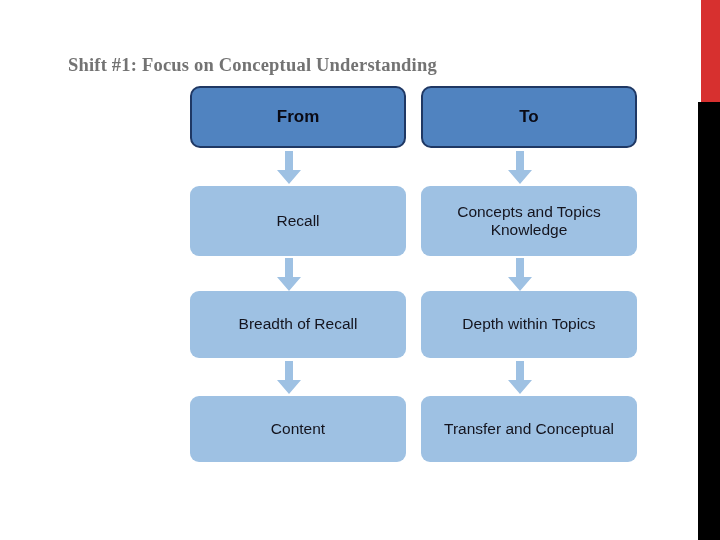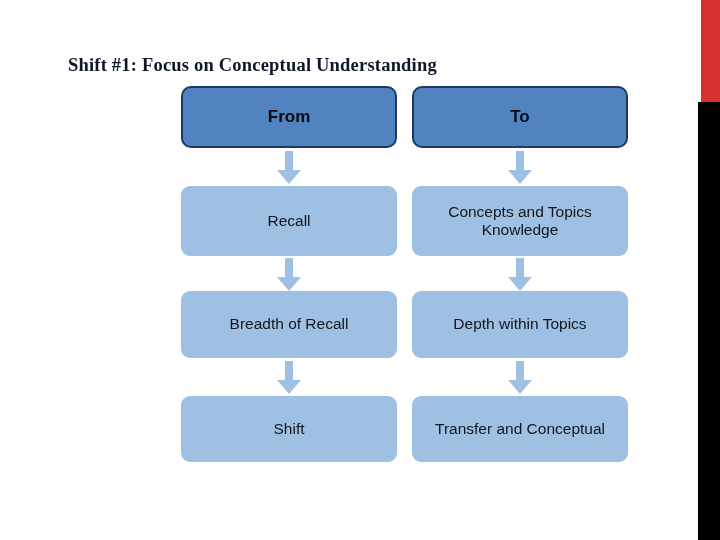--- a/index.html
+++ b/index.html
@@ -36,21 +36,21 @@
 
   
   #slide-title {
     position: absolute;
     left: 68px;
     top: 55px;
     font-family: "Liberation Serif", serif;
     font-weight: bold;
     font-size: 18.5px;
     letter-spacing: 0.2px;
-    color: #0f172a;
+    color: #737373;
     white-space: nowrap;
   }
 
   
   #flow-diagram {
     position: absolute;
     left: 0;
     top: 0;
     width: 700px;
     height: 540px;
@@ -59,21 +59,21 @@
   .flow-column {
     position: absolute;
     top: 0;
     width: 216px;
   }
   #flow-column-from { left: 181px; }
   #flow-column-to   { left: 412px; }
 
   .flow-box {
     position: absolute;
-    left: 0;
+    left: 9px;
     width: 216px;
     box-sizing: border-box;
     display: flex;
     align-items: center;
     justify-content: center;
     text-align: center;
     line-height: 1.18;
   }
 
   .flow-box.header {
@@ -150,21 +150,21 @@
       <span class="box-label">Breadth of Recall</span>
     </div>
 
     <div class="flow-arrow arrow3">
       <svg viewBox="0 0 32 34" xmlns="http://www.w3.org/2000/svg">
         <polygon points="12,0 20,0 20,19 28,19 16,33 4,19 12,19" fill="#9ec1e3"></polygon>
       </svg>
     </div>
 
     <div class="flow-box body row4">
-      <span class="box-label">Shift</span>
+      <span class="box-label">Content</span>
     </div>
   </div>
 
   <div class="flow-column" id="flow-column-to">
 
     <div class="flow-box header">
       <span class="box-label">To</span>
     </div>
 
     <div class="flow-arrow arrow1">

